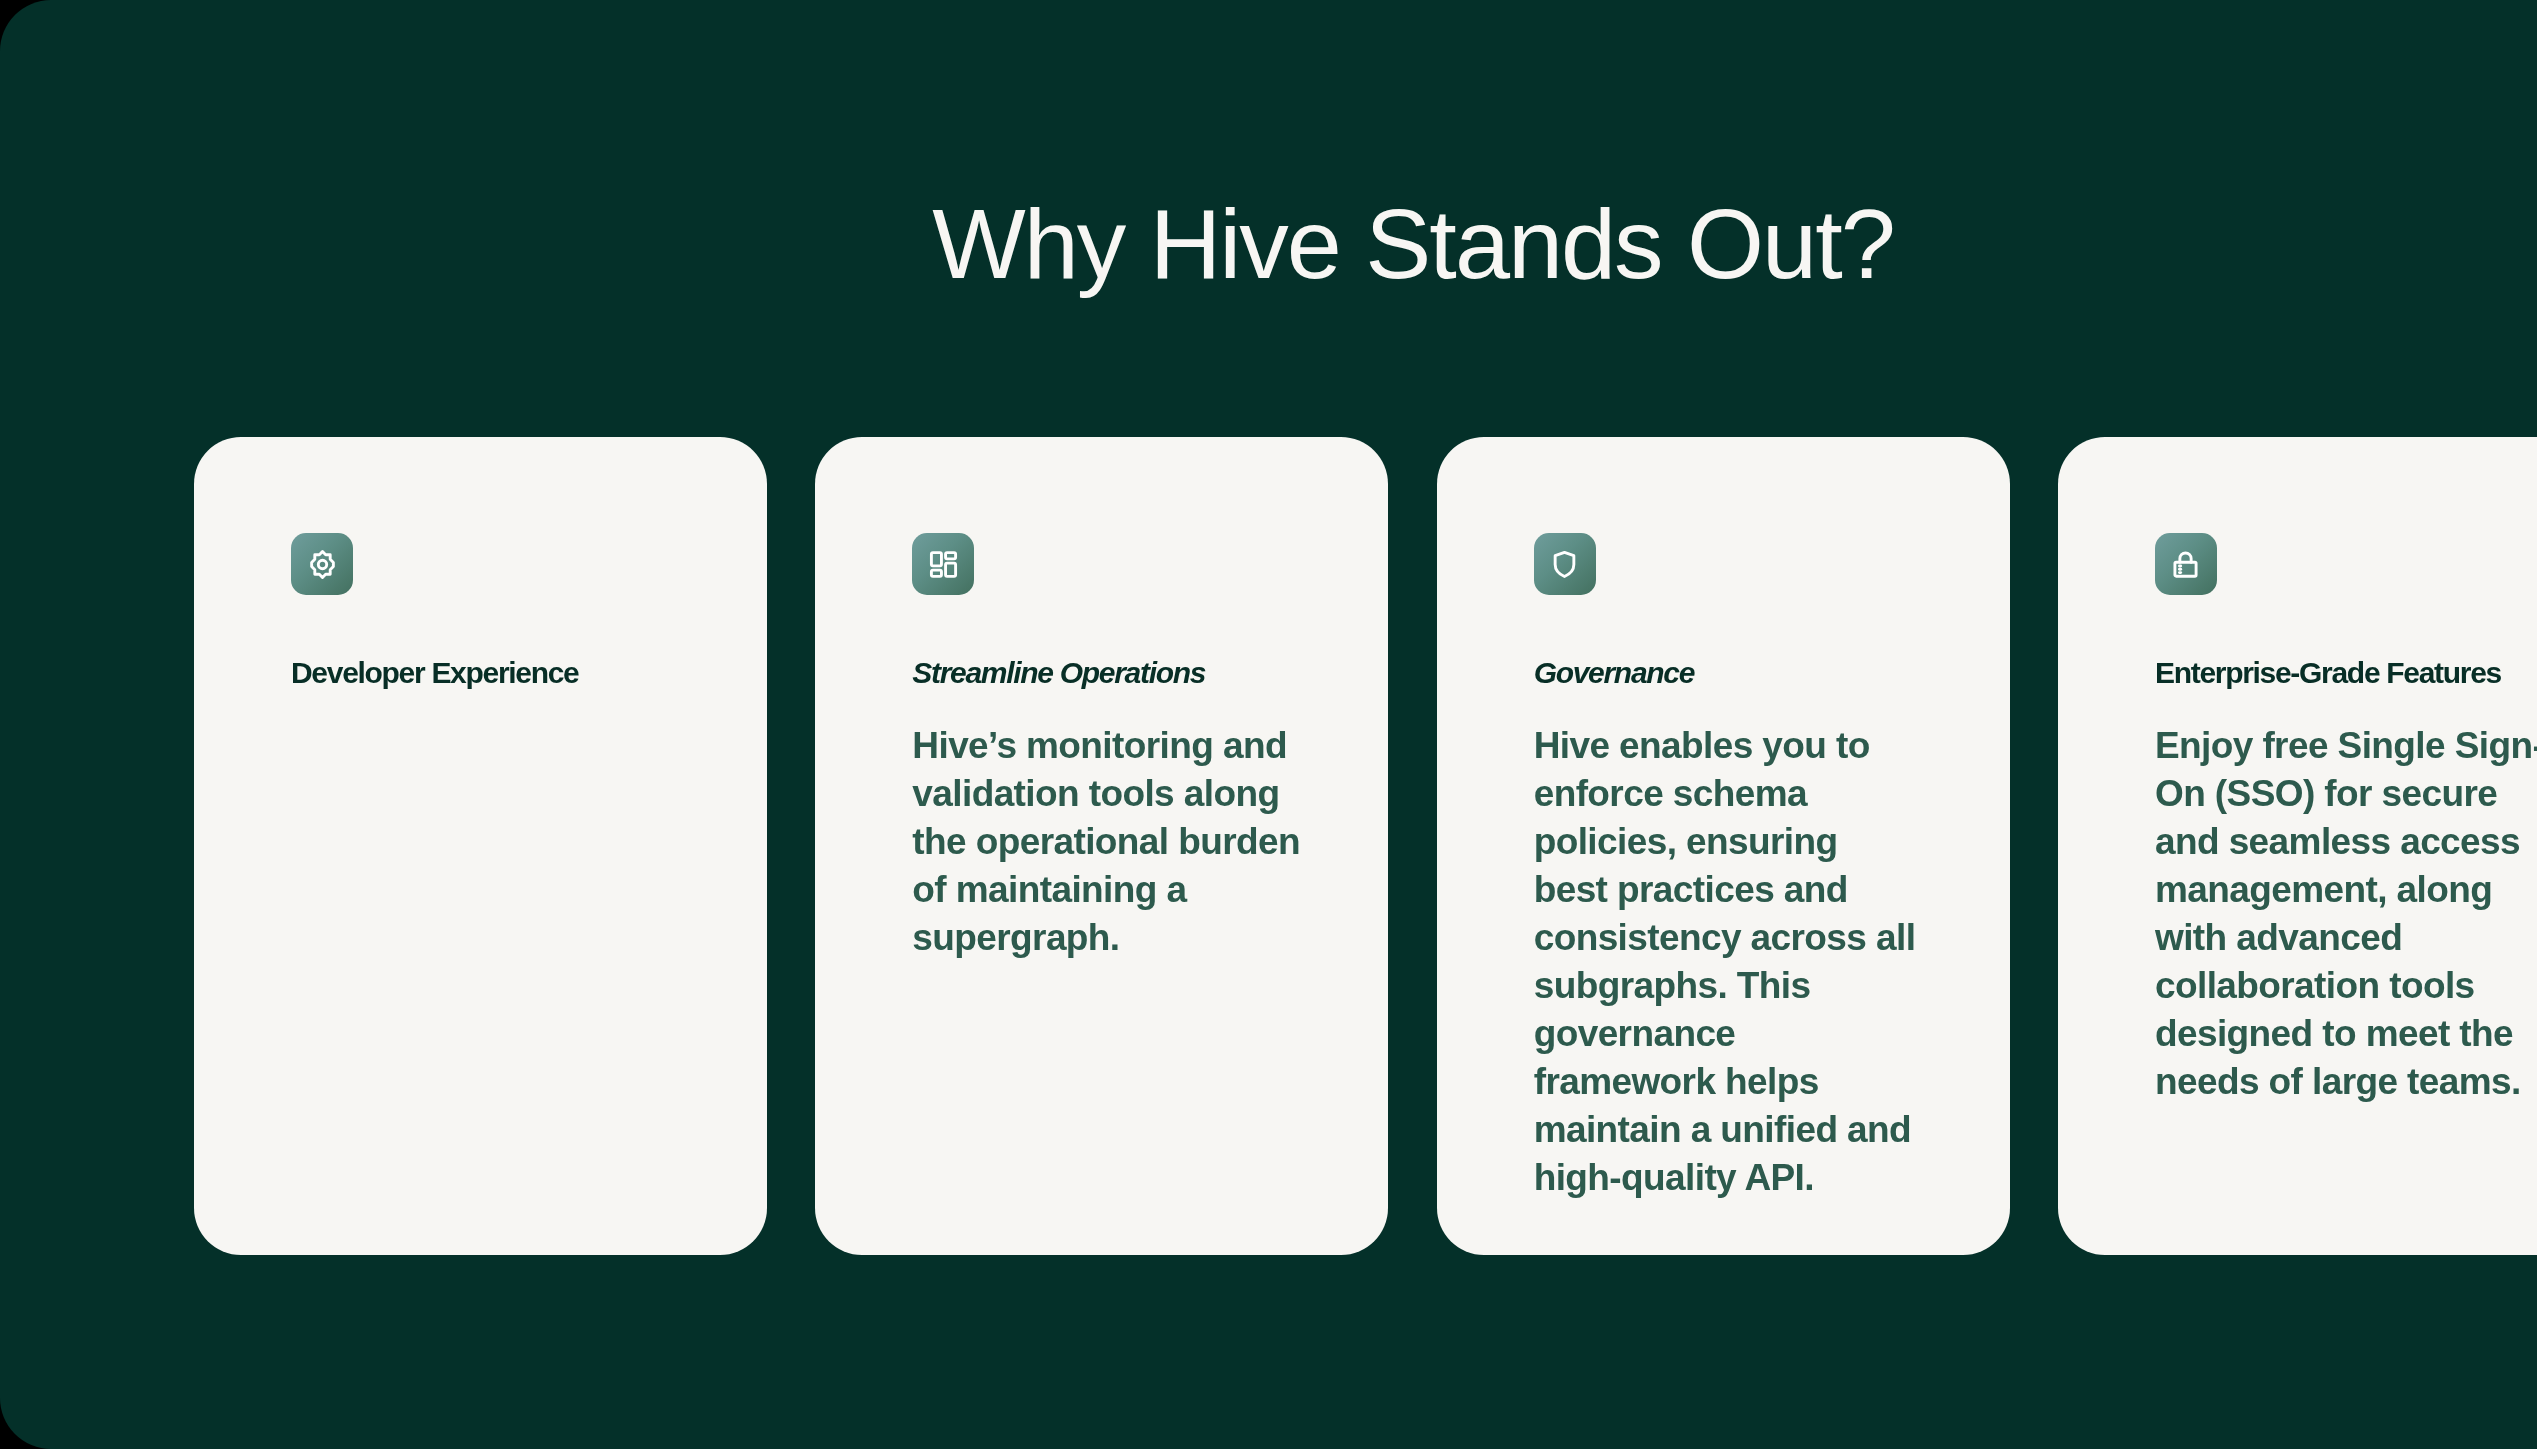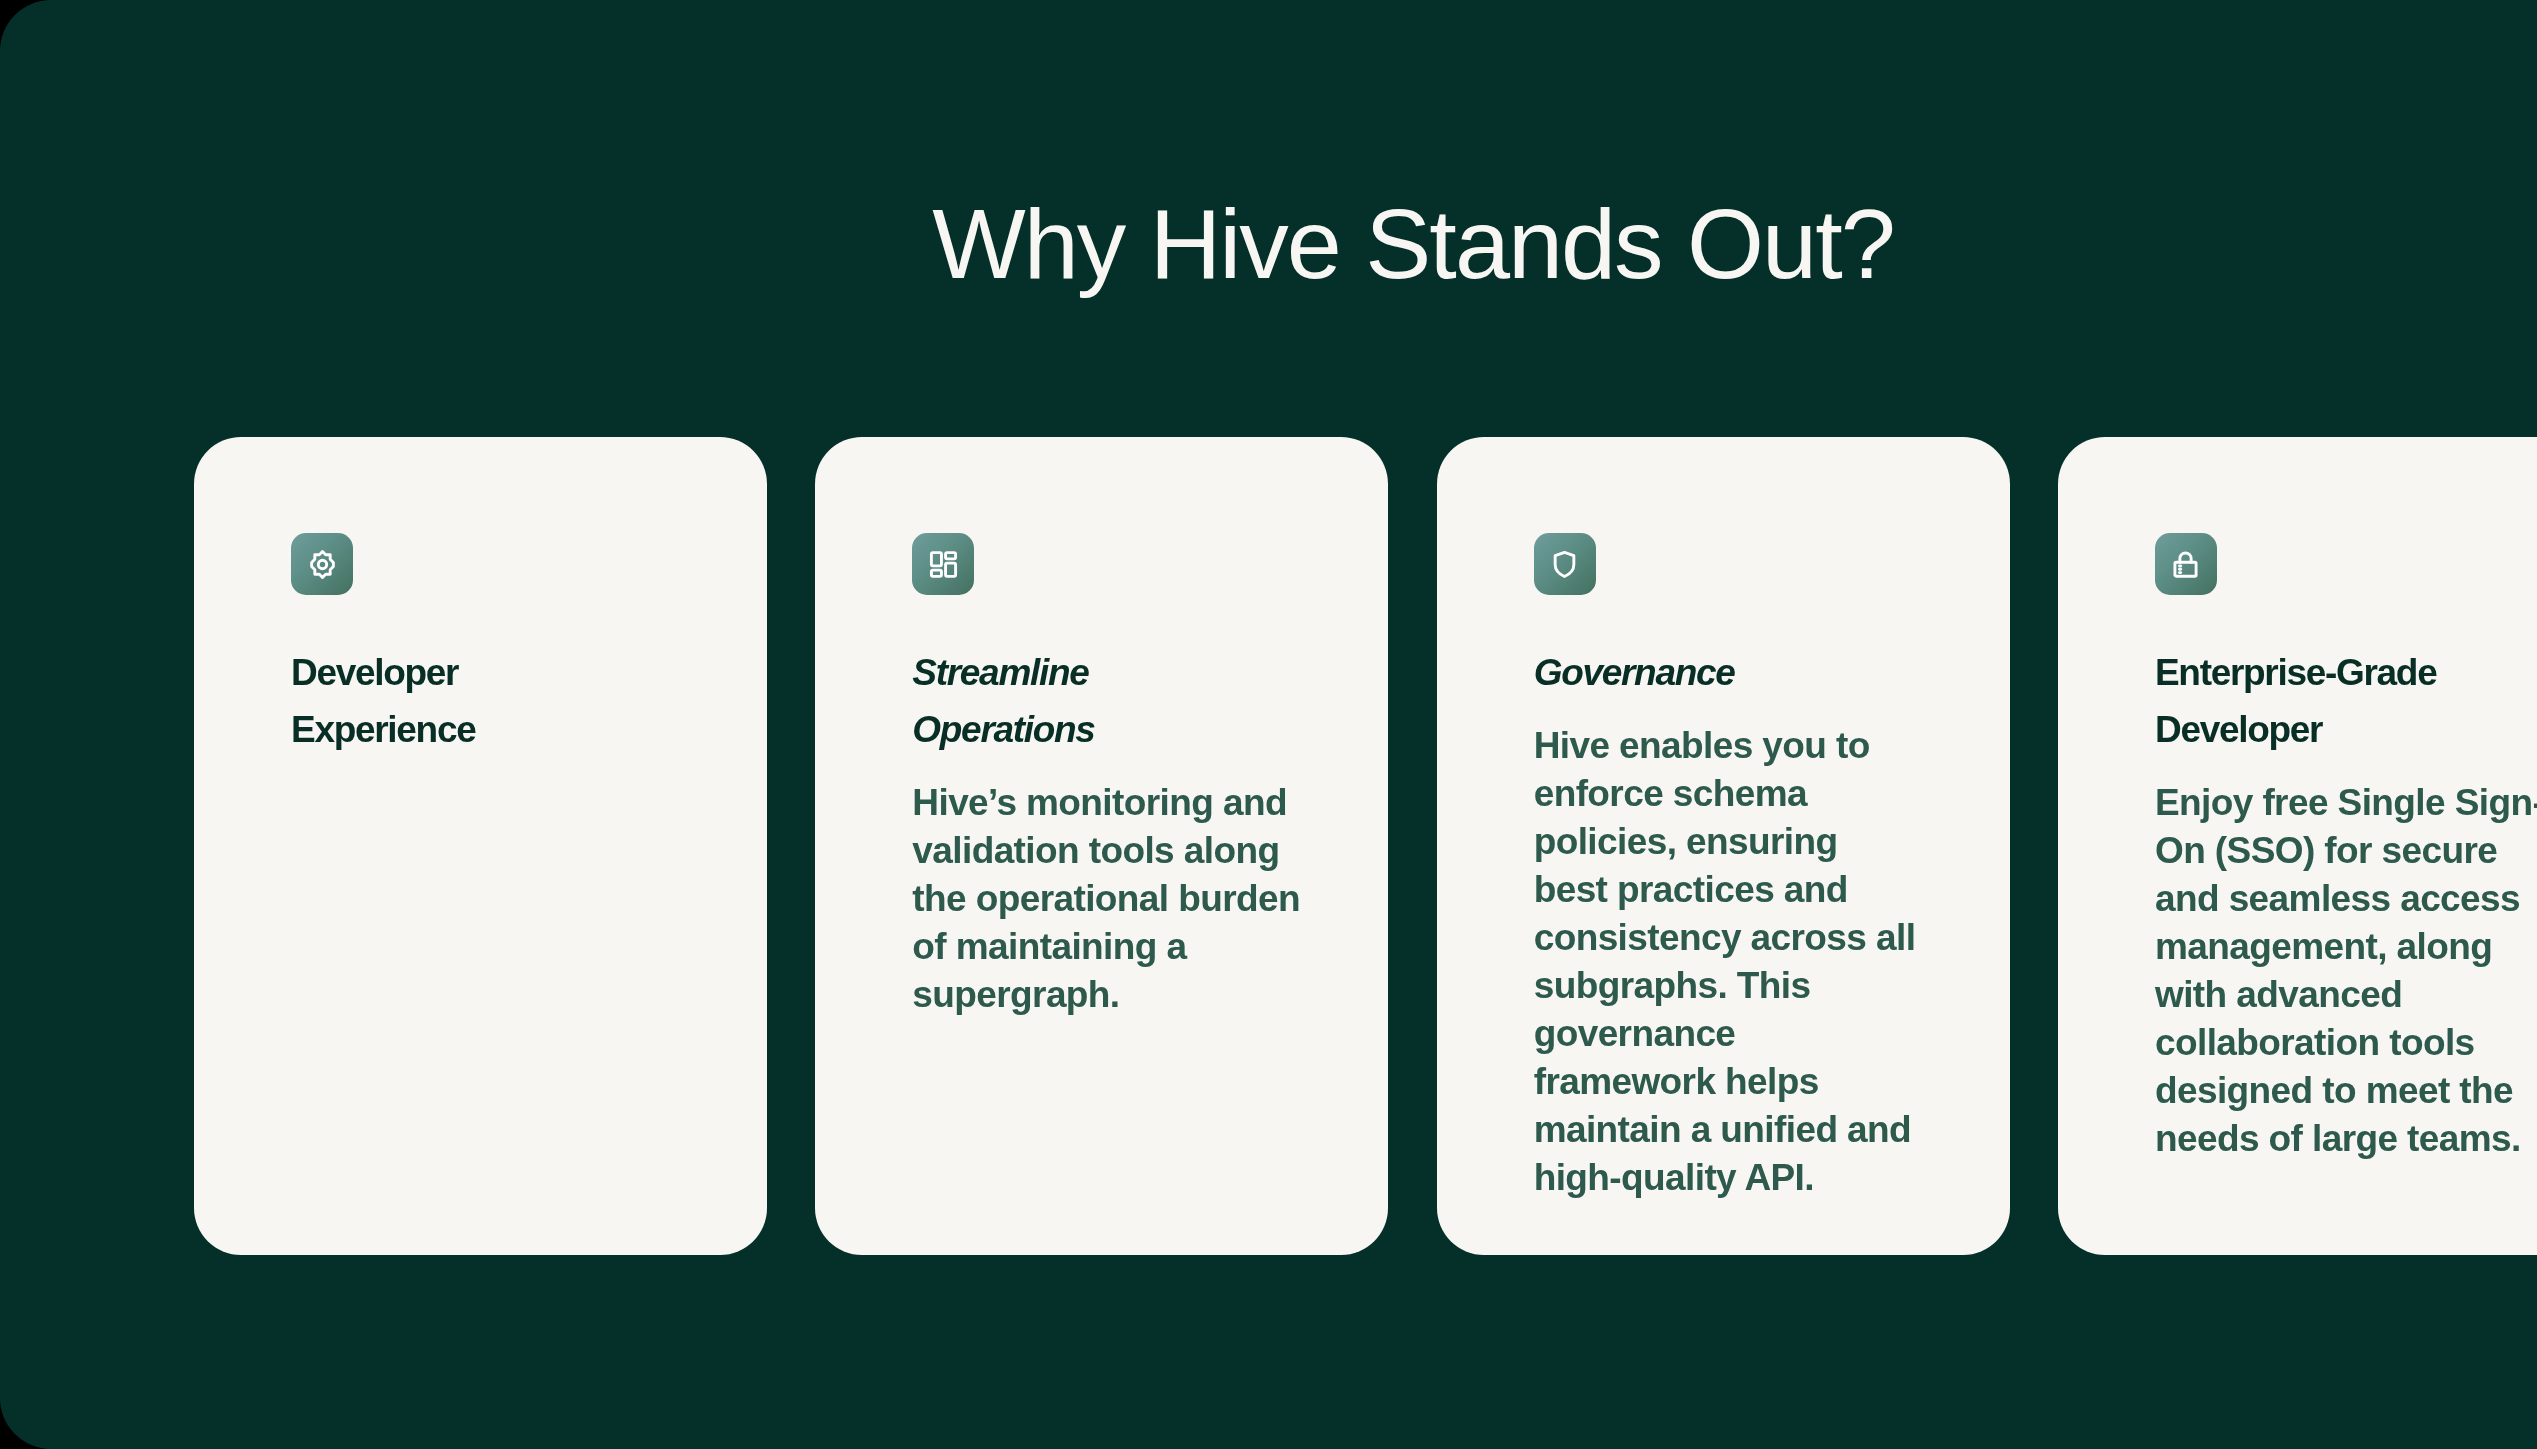--- a/index.html
+++ b/index.html
@@ -83,21 +83,21 @@
   }
   .icon-tile svg {
     display: block;
     width: 33px;
     height: 33px;
   }
 
   .card-heading {
     margin-top: 49px;
     color: #082e26;
-    font-size: 37px;
+    font-size: 30px;
     line-height: 57px;
     font-weight: 700;
     letter-spacing: -1.3px;
     max-width: 406px;
   }
 
   .card-body {
     margin-top: 21px;
     color: #2d5a4d;
     font-size: 37px;
@@ -163,20 +163,20 @@
       <div class="card card-4">
         <div class="icon-tile">
           <svg viewBox="0 0 24 24" fill="none" stroke="#ffffff" stroke-width="2.1" stroke-linecap="round" stroke-linejoin="round">
             <rect x="4.3" y="10.4" width="15.4" height="10.1" rx="0.9"></rect>
             <path d="M7.9 10.4 V7.7 a4.1 4.1 0 0 1 8.2 0 v2.7"></path>
             <path d="M7.6 13.1 h0.9"></path>
             <path d="M7.6 15.5 h0.9"></path>
             <path d="M7.6 17.9 h0.9"></path>
           </svg>
         </div>
-        <div class="card-heading">Enterprise-Grade Developer</div>
+        <div class="card-heading">Enterprise-Grade Features</div>
         <div class="card-body">Enjoy free Single Sign-On (SSO) for secure and seamless access management, along with advanced collaboration tools designed to meet the needs of large teams.</div>
       </div>
 
     </div>
   </div>
 </div>
 
 
 </body></html>

